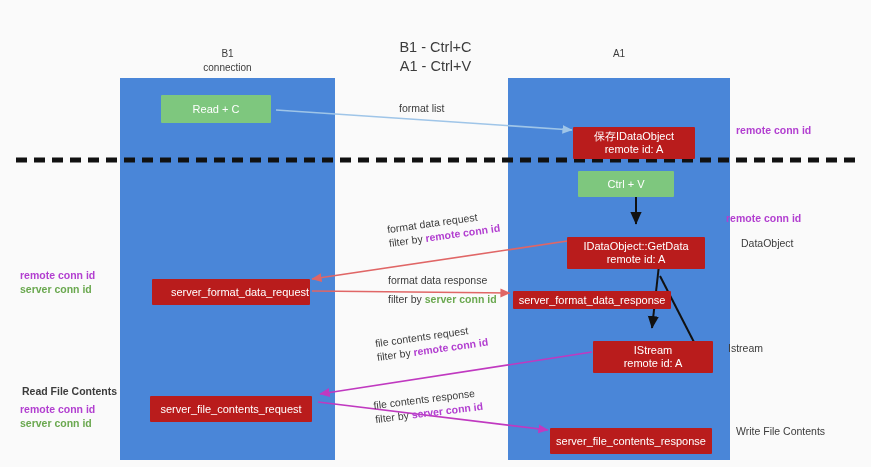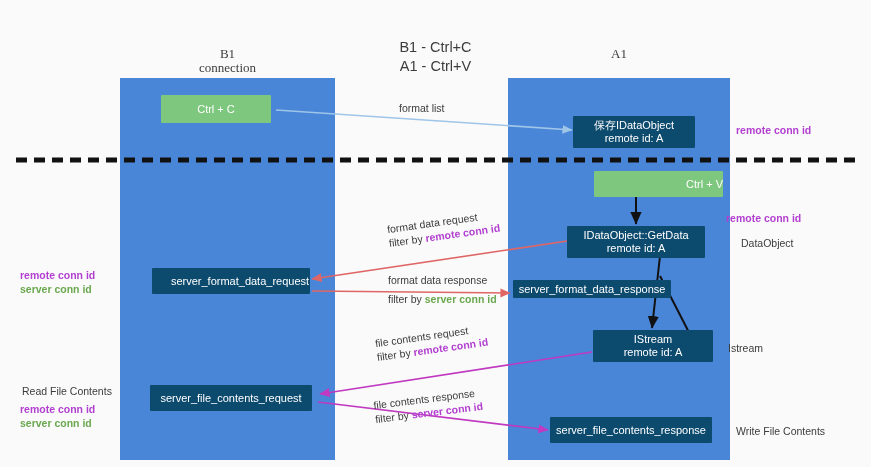--- a/index.html
+++ b/index.html
@@ -14,31 +14,31 @@
   #stage{position:absolute;left:0;top:0;width:871px;height:467px;}
   svg#wires{position:absolute;left:0;top:0;width:871px;height:467px;pointer-events:none;}
 
   .lane{position:absolute;background:#4a86d8;}
 
   .title{
     position:absolute;left:0;top:6px;width:871px;
     text-align:center;font-size:14.5px;line-height:19px;color:#3c3c3c;margin-top:32px;
   }
   .lane-head{
-    position:absolute;text-align:center;font-size:13px;line-height:14px;color:#3c3c3c;font-family:Liberation Serif, serif;
+    position:absolute;text-align:center;font-size:10px;line-height:14px;color:#3c3c3c;
   }
 
   .node{
     position:absolute;box-sizing:border-box;
     display:flex;flex-direction:column;align-items:center;justify-content:center;
     color:#ffffff;font-size:11px;line-height:13px;text-align:center;
     border-radius:1px;
   }
   .node.green{background:#7ec77e;}
-  .node.orange{background:#0c4a6e;}
+  .node.orange{background:#b91c1c;margin-top:11px;}
 
   .lbl{
     position:absolute;font-size:10.5px;line-height:14px;color:#3c3c3c;
     white-space:nowrap;
   }
   .lbl.rot{transform-origin:left bottom;}
   .c-remote{color:#b23fd0;font-weight:bold;}
   .c-server{color:#6aa84f;font-weight:bold;}
   .c-serverm{color:#b23fd0;font-weight:bold;}
 
@@ -99,29 +99,29 @@
     <line x1="660" y1="256" x2="652" y2="328" stroke="#111111" stroke-width="2" marker-end="url(#ah-black)"></line>
 
     <line x1="660" y1="276" x2="697" y2="348" stroke="#111111" stroke-width="2"></line>
 
     <line x1="592" y1="352" x2="320" y2="394" stroke="#c039c0" stroke-width="1.6" marker-end="url(#ah-mag)"></line>
 
     <line x1="318" y1="402" x2="548" y2="430" stroke="#c039c0" stroke-width="1.6" marker-end="url(#ah-mag)"></line>
   </svg>
 
   <div class="node green" style="left:161px;top:95px;width:110px;height:28px;">
-    <span>Ctrl + C</span>
+    <span>Read + C</span>
   </div>
 
   <div class="node orange" style="left:573px;top:116px;width:122px;height:32px;">
     <span>保存IDataObject</span>
     <span>remote id: A</span>
   </div>
 
-  <div class="node green" style="left:594px;top:171px;width:129px;height:26px;align-items:flex-end;">
+  <div class="node green" style="left:578px;top:171px;width:96px;height:26px;">
     <span>Ctrl + V</span>
   </div>
 
   <div class="node orange" style="left:567px;top:226px;width:138px;height:32px;">
     <span>IDataObject::GetData</span>
     <span>remote id: A</span>
   </div>
 
   <div class="node orange" style="left:152px;top:268px;width:158px;height:26px;padding-left:18px;">
     <span>server_format_data_request</span>
@@ -178,17 +178,17 @@
 
   <div class="side remote" style="left:736px;top:123px;">remote conn id</div>
   <div class="side remote" style="left:726px;top:211px;">remote conn id</div>
   <div class="side plain" style="left:728px;top:236px;padding-left:13px;">DataObject</div>
   <div class="side plain" style="left:728px;top:341px;">Istream</div>
   <div class="side plain" style="left:736px;top:424px;">Write File Contents</div>
 
   <div class="side remote" style="left:20px;top:268px;">remote conn id</div>
   <div class="side server" style="left:20px;top:282px;">server conn id</div>
 
-  <div class="side plain" style="left:22px;top:384px;">Read File Contents</div>
+  <div class="side plain" style="left:22px;top:384px;font-weight:bold;">Read File Contents</div>
   <div class="side remote" style="left:20px;top:402px;">remote conn id</div>
   <div class="side server" style="left:20px;top:416px;">server conn id</div>
 
 </div>
 
 </body></html>

